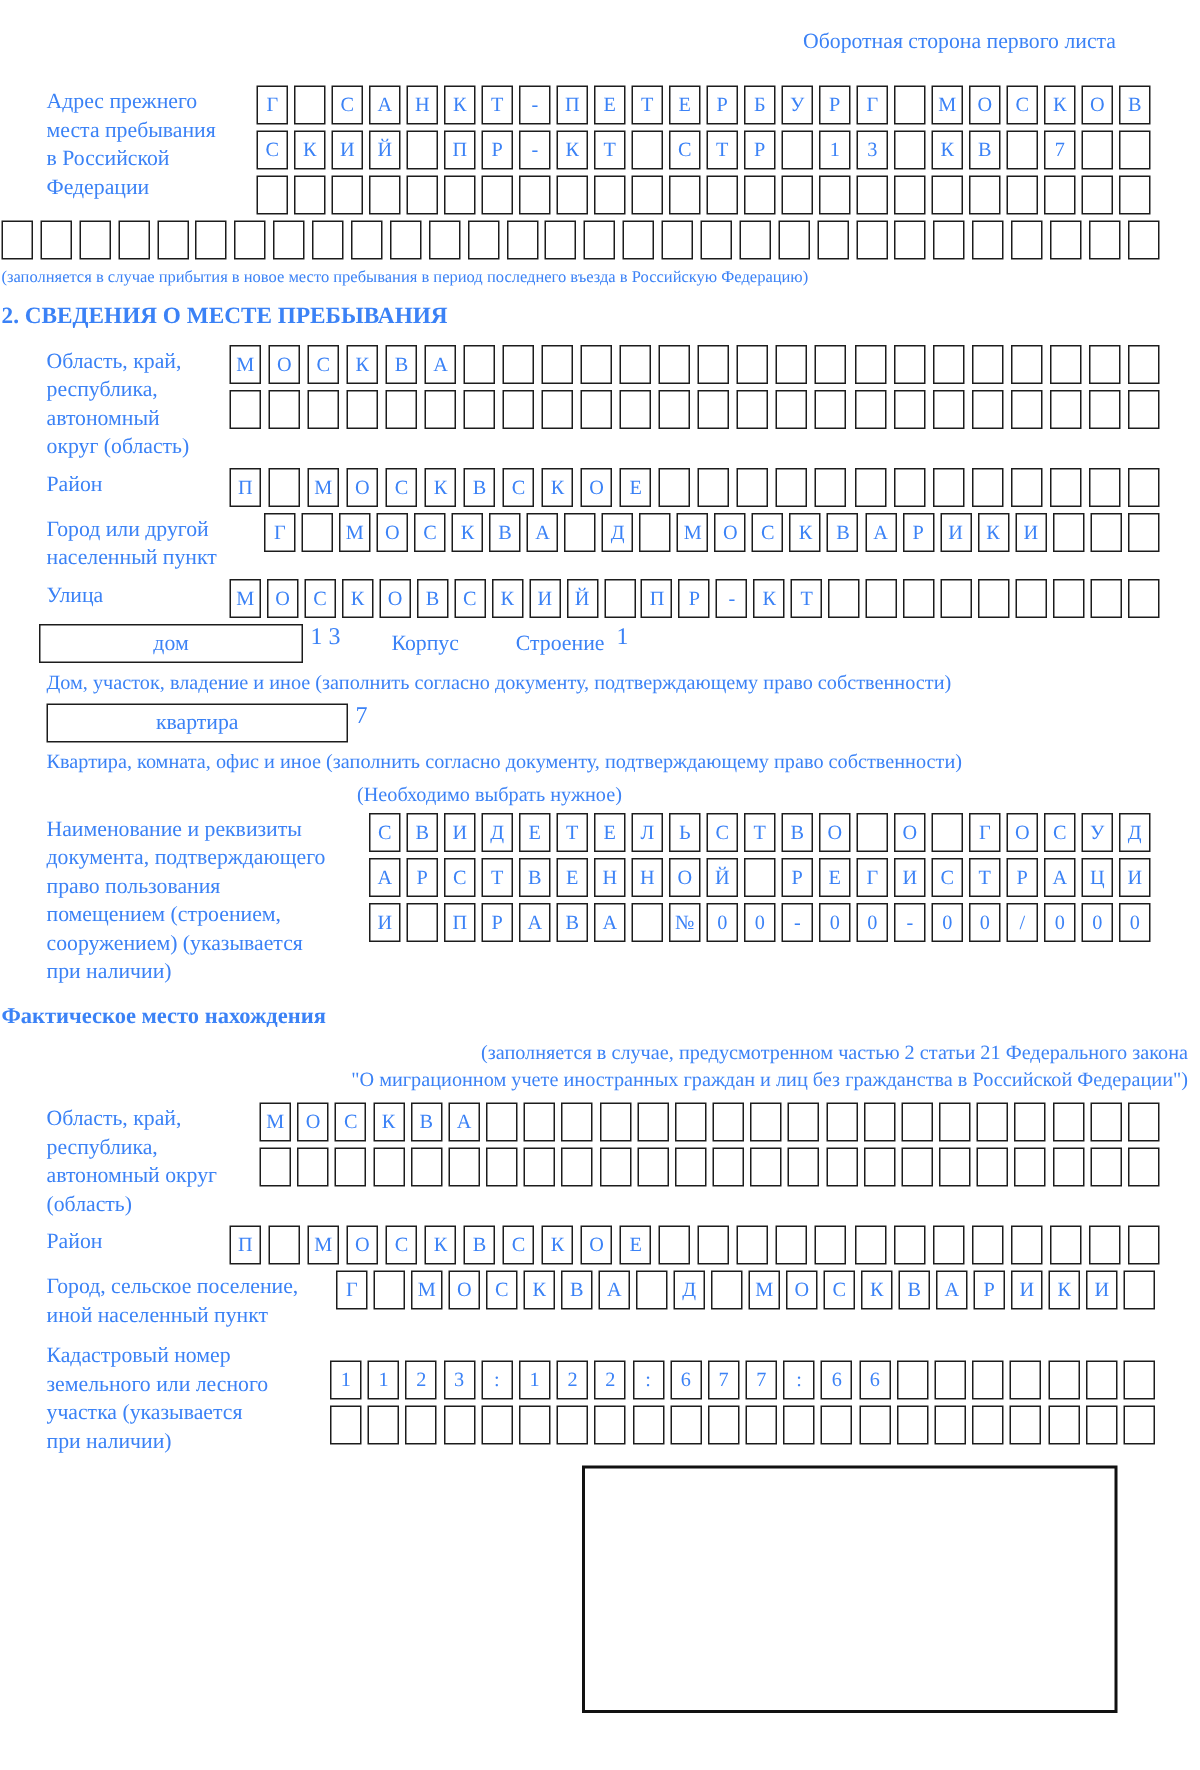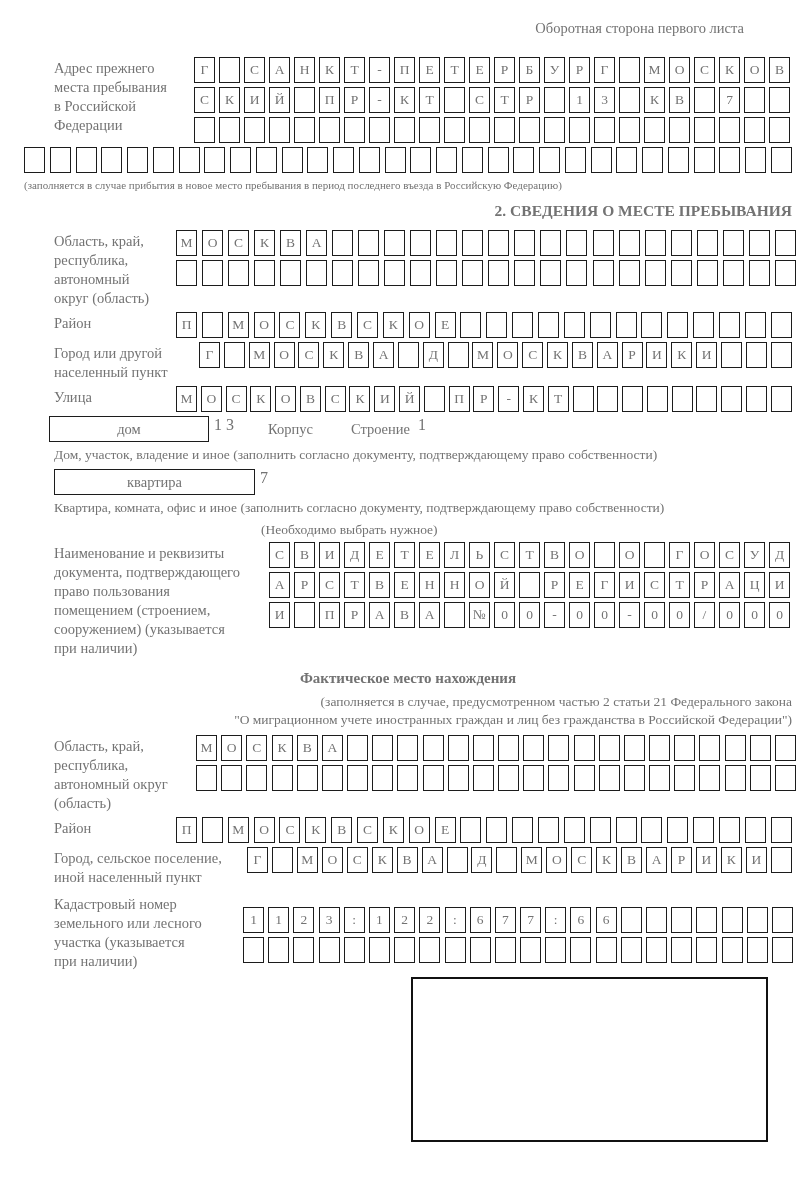--- a/index.html
+++ b/index.html
@@ -1,38 +1,38 @@
 <!DOCTYPE html>
 <html><head>
 <meta charset="utf-8">
 <style>
   html,body{margin:0;padding:0;background:#fff;}
   .page{
     position:relative;width:800px;height:1180px;overflow:hidden;
-    box-sizing:border-box;padding:0 8px 0 24px;
-    font-family:"Liberation Serif","DejaVu Serif",serif;color:#737373;
+    box-sizing:border-box;padding:0 8px 0 1px;
+    font-family:"Liberation Serif","DejaVu Serif",serif;color:#3b82f6;
   }
   .hdr{padding:20px 48px 0 0;text-align:right;font-size:14.5px;}
   .row{display:flex;align-items:flex-start;margin-left:30px;margin-bottom:4px;}
   .row.noind{margin-left:0;}
   .lbl{font-size:14.5px;line-height:19px;white-space:pre-line;padding-top:2px;flex:0 0 auto;box-sizing:border-box;}
   .w140{width:140px}.w122{width:122px}.w145{width:145px}.w215{width:215px}
   .w142{width:142px}.w193{width:193px}.w189{width:189px}
   .rows{display:flex;flex-direction:column;gap:4px;}
   .cells{display:flex;justify-content:space-between;}
   .cells .cell{
     width:21px;height:26px;box-sizing:border-box;border:1.6px solid #1c1c1c;
     display:inline-flex;align-items:center;justify-content:center;
     font-size:13.5px;background:#fff;flex:0 0 auto;
   }
   .cw596{width:596px}.cw620{width:620px}.cw597{width:597px}.cw772{width:772px}
   .cw521{width:521px}.cw600{width:600px}.cw546{width:546px}.cw550{width:550px}
   .note{font-size:11px;text-align:left;margin:2px 0 0 0;line-height:17px;}
-  .sectitle{font-size:15.5px;font-weight:bold;text-align:right;margin:8px 0 10px 0;}
-  .midtitle{font-size:15px;font-weight:bold;text-align:center;margin:12px 0 6px 0;}
+  .sectitle{font-size:15.5px;font-weight:bold;text-align:left;margin:8px 0 10px 0;}
+  .midtitle{font-size:15px;font-weight:bold;margin:12px 0 6px 0;}
   .midnote{font-size:13.5px;text-align:right;line-height:18px;}
   .caption{font-size:13.5px;margin:0 0 6px 30px;line-height:17px;}
   .wbox{height:26px;box-sizing:border-box;border:1.6px solid #1c1c1c;display:flex;
     align-items:center;justify-content:center;font-size:14.5px;background:#fff;flex:0 0 auto;}
   .gap4{width:5px;flex:0 0 auto}
   .inl{font-size:14.5px;line-height:26px;flex:0 0 auto;}
   .cbox{width:24px;height:27px;box-sizing:border-box;border:1.6px solid #1c1c1c;
     display:inline-flex;align-items:center;justify-content:center;font-size:14px;flex:0 0 auto;}
   .choose{font-size:13.5px;margin:0 0 4px 237px;}
   .stampbox{width:357px;height:165px;box-sizing:border-box;border:2px solid #111;margin:6px 0 0 387px;background:#fff;}
@@ -316,21 +316,21 @@
         <span class="cell"></span>
         <span class="cell"></span>
         <span class="cell"></span>
         <span class="cell"></span>
         <span class="cell"></span>
         <span class="cell"></span>
       </div>
   </div>
 
   <div class="row" style="margin-left:25px">
-    <div class="wbox" style="width:160px">дом</div>
+    <div class="wbox" style="width:176px">дом</div>
     <div class="gap4"></div>
     <div class="housecells">
         <span class="cell">1</span>
         <span class="cell">3</span>
         <span class="cell"></span>
         <span class="cell"></span>
         <span class="cell"></span>
         <span class="cell"></span>
         <span class="cell"></span>
         <span class="cell"></span>

